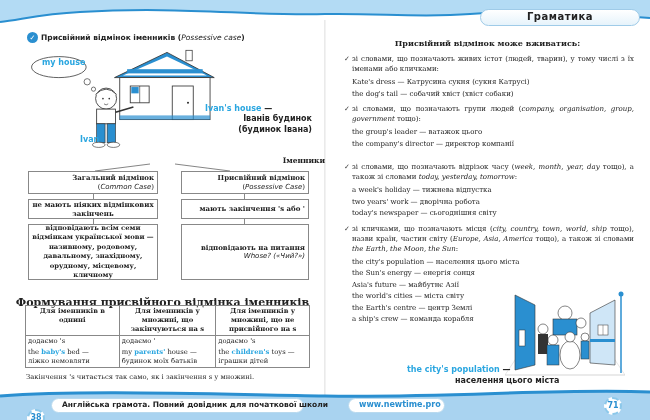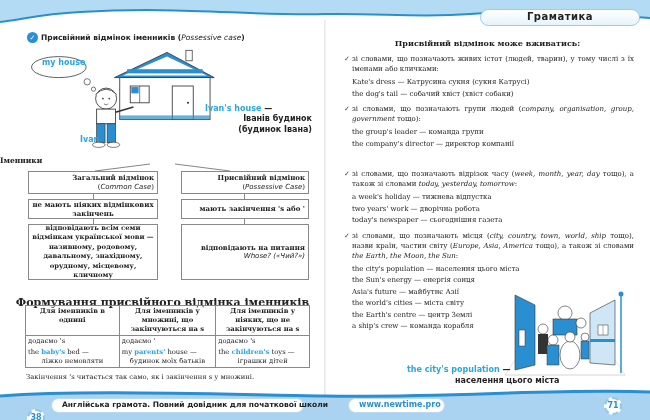--- a/index.html
+++ b/index.html
@@ -40,32 +40,32 @@
   .section-title .check-circle { width: 11px; height: 11px; border-radius: 50%; background: #2a8fd0; display: inline-flex; align-items: center; justify-content: center; color: #fff; font-size: 7px; }
   .section-title i { font-weight: normal; }
 
   .illustration { position: absolute; left: 35px; top: 48px; width: 180px; height: 100px; }
   .thought { position: absolute; left: 42px; top: 58px; font-family: "DejaVu Sans", sans-serif; font-size: 8px; color: #2aa6e0; font-weight: bold; }
   .ivans-house { position: absolute; left: 205px; top: 104px; font-family: "DejaVu Sans", sans-serif; font-size: 8px; font-weight: bold; }
   .ivans-house .en { color: #2aa6e0; }
   .ivans-house-tr { position: absolute; left: 230px; top: 113px; font-family: "DejaVu Sans", sans-serif; font-size: 8px; font-weight: bold; text-align: right; line-height: 11px; width: 82px; }
   .ivan-label { position: absolute; left: 80px; top: 135px; font-family: "DejaVu Sans", sans-serif; font-size: 8px; color: #2aa6e0; font-weight: bold; }
 
-  .nouns-title { position: absolute; left: 0; width: 325px; top: 156px; text-align: left; font-size: 7.5px; font-weight: bold; }
+  .nouns-title { position: absolute; left: 0; width: 325px; top: 156px; text-align: right; font-size: 7.5px; font-weight: bold; }
   .box { position: absolute; border: 1px solid #888; background: #fff; font-size: 7px; text-align: center; line-height: 9.5px; display: flex; flex-direction: column; justify-content: center; align-items: flex-end; padding: 1px 3px; }
   .box b { font-weight: bold; }
   .box i { font-family: "DejaVu Sans", sans-serif; font-style: italic; }
   .connector { position: absolute; background: #888; }
 
   .form-title { position: absolute; left: 0; width: 325px; top: 296px; text-align: center; font-size: 11px; font-weight: bold; }
   table.form { position: absolute; left: 25px; top: 305px; width: 285px; border-collapse: collapse; font-size: 6.8px; }
   table.form th { border: 1px solid #888; font-weight: bold; text-align: center; padding: 1px 2px; line-height: 9px; vertical-align: top; }
   table.form td { border: 1px solid #888; padding: 1px 2px; line-height: 9px; vertical-align: top; }
   table.form .hl { color: #2aa6e0; font-weight: bold; }
-  table.form .tr { text-align: center; display: block; }
+  table.form .tr { text-align: left; display: block; }
   .footnote { position: absolute; left: 26px; top: 373px; font-size: 6.8px; }
 
   
   .r-title { position: absolute; left: 325px; width: 325px; top: 38px; text-align: center; font-size: 8px; font-weight: bold; }
   .r-body { position: absolute; left: 344px; top: 50px; width: 290px; font-size: 7px; line-height: 10px; }
   .bullet { margin-top: 4px; position: relative; padding-left: 8px; text-align: justify; }
   .bullet::before { content: "\2713"; position: absolute; left: 0; top: 0; font-size: 7px; color: #444; }
   .bullet i { font-style: italic; }
   .ex { padding-left: 8px; margin-top: 3px; line-height: 11.5px; }
 
@@ -166,21 +166,21 @@
     <b>відповідають на питання</b>
     <i>Whose? («Чий?»)</i>
   </div>
 
   <div class="form-title">Формування присвійного відмінка іменників</div>
   <table class="form">
     <tbody>
         <tr>
       <th style="width:33%;">Для іменників в однині</th>
       <th style="width:34%;">Для іменників у множині, що закінчуються на s</th>
-      <th style="width:33%;">Для іменників у ніяких, що не закінчуються на s</th>
+      <th style="width:33%;">Для іменників у множині, що не присвійного на s</th>
     </tr>
     <tr>
       <td>
         <div>додаємо 's</div>
         <div style="margin-top:2px;"><span>the </span><span class="hl">baby's</span><span> bed —</span></div>
         <span class="tr">ліжко немовляти</span>
       </td>
       <td>
         <div>додаємо '</div>
         <div style="margin-top:2px;"><span>my </span><span class="hl">parents'</span><span> house —</span></div>
@@ -201,34 +201,34 @@
     <div>
       <div class="bullet"><span>зі словами, що позначають живих істот (людей, тварин), у тому числі з їх іменами або кличками:</span></div>
       <div class="ex">
         <div>Kate's dress — Катрусина сукня (сукня Катрусі)</div>
         <div>the dog's tail — собачий хвіст (хвіст собаки)</div>
       </div>
     </div>
     <div style="margin-top:4px;">
       <div class="bullet"><span>зі словами, що позначають групи людей (</span><i>company, organisation, group, government</i><span> тощо):</span></div>
       <div class="ex">
-        <div>the group's leader — команда групи</div>
+        <div>the group's leader — ватажок цього</div>
         <div>the company's director — директор компанії</div>
       </div>
     </div>
-    <div style="margin-top:19px;">
+    <div style="margin-top:12px;">
       <div class="bullet"><span>зі словами, що позначають відрізок часу (</span><i>week, month, year, day</i><span> тощо), а також зі словами </span><i>today, yesterday, tomorrow</i><span>:</span></div>
       <div class="ex">
         <div>a week's holiday — тижнева відпустка</div>
         <div>two years' work — дворічна робота</div>
-        <div>today's newspaper — сьогоднішня газета</div>
+        <div>today's newspaper — сьогоднішня світу</div>
       </div>
     </div>
     <div style="margin-top:4px;">
-      <div class="bullet"><span>зі словами, що позначають місця (</span><i>city, country, town, world, ship</i><span> тощо), назви країн, частин світу (</span><i>Europe, Asia, America</i><span> тощо), а також зі словами </span><i>the Earth, the Moon, the Sun</i><span>:</span></div>
+      <div class="bullet"><span>зі кличками, що позначають місця (</span><i>city, country, town, world, ship</i><span> тощо), назви країн, частин світу (</span><i>Europe, Asia, America</i><span> тощо), а також зі словами </span><i>the Earth, the Moon, the Sun</i><span>:</span></div>
       <div class="ex">
         <div>the city's population — населення цього міста</div>
         <div>the Sun's energy — енергія сонця</div>
         <div>Asia's future — майбутнє Азії</div>
         <div>the world's cities — міста світу</div>
         <div>the Earth's centre — центр Землі</div>
         <div>a ship's crew — команда корабля</div>
       </div>
     </div>
   </div>

